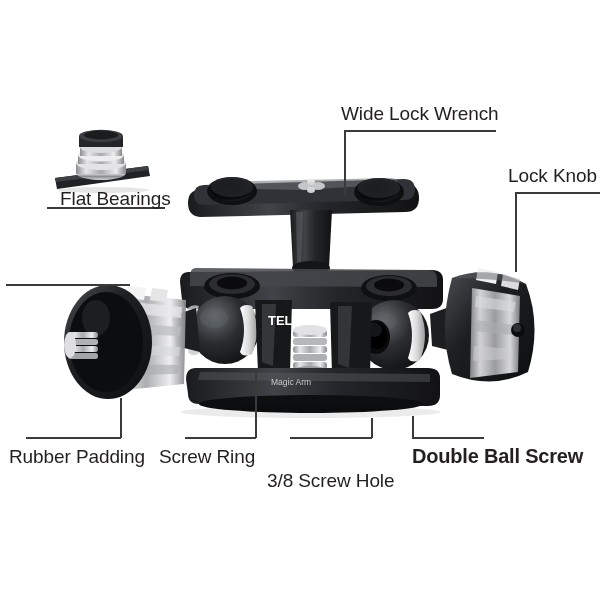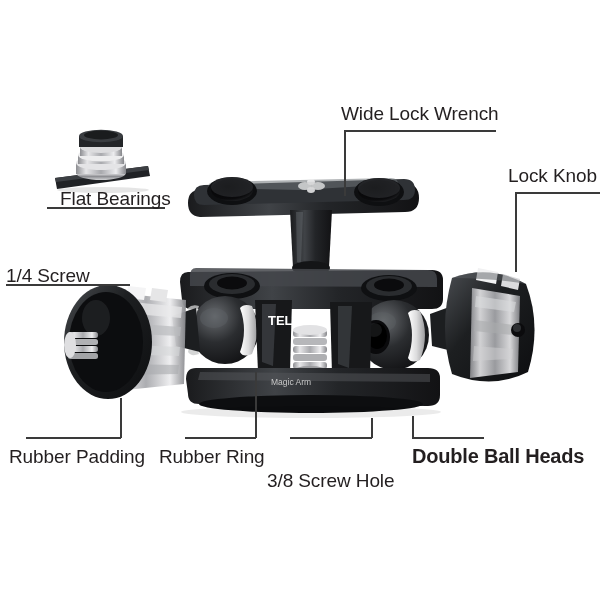--- a/index.html
+++ b/index.html
@@ -248,23 +248,22 @@
 
   <div class="lead lead-h" style="left:412px;top:437px;width:72px;"></div>
   <div class="lead lead-v" style="left:412px;top:416px;height:22px;"></div>
 
   <div class="lbl lbl-reg" style="left:60px;top:189px;">Flat Bearings</div>
 
   <div class="lbl lbl-reg" style="left:508px;top:166px;">Lock Knob</div>
 
   <div class="lbl lbl-reg" style="left:341px;top:104px;">Wide Lock Wrench</div>
 
-  <div class="lbl lbl-reg" style="left:6px;top:266px;">1/4 Screw</div>
 
   <div class="lbl lbl-reg" style="left:9px;top:447px;">Rubber Padding</div>
 
-  <div class="lbl lbl-reg" style="left:159px;top:447px;">Rubber Ring</div>
+  <div class="lbl lbl-reg" style="left:159px;top:447px;">Screw Ring</div>
 
   <div class="lbl lbl-reg" style="left:267px;top:447px;margin-top:24px;">3/8 Screw Hole</div>
 
-  <div class="lbl lbl-bold" style="left:412px;top:446px;">Double Ball Heads</div>
+  <div class="lbl lbl-bold" style="left:412px;top:446px;">Double Ball Screw</div>
 
 </div>
 
 </body></html>

